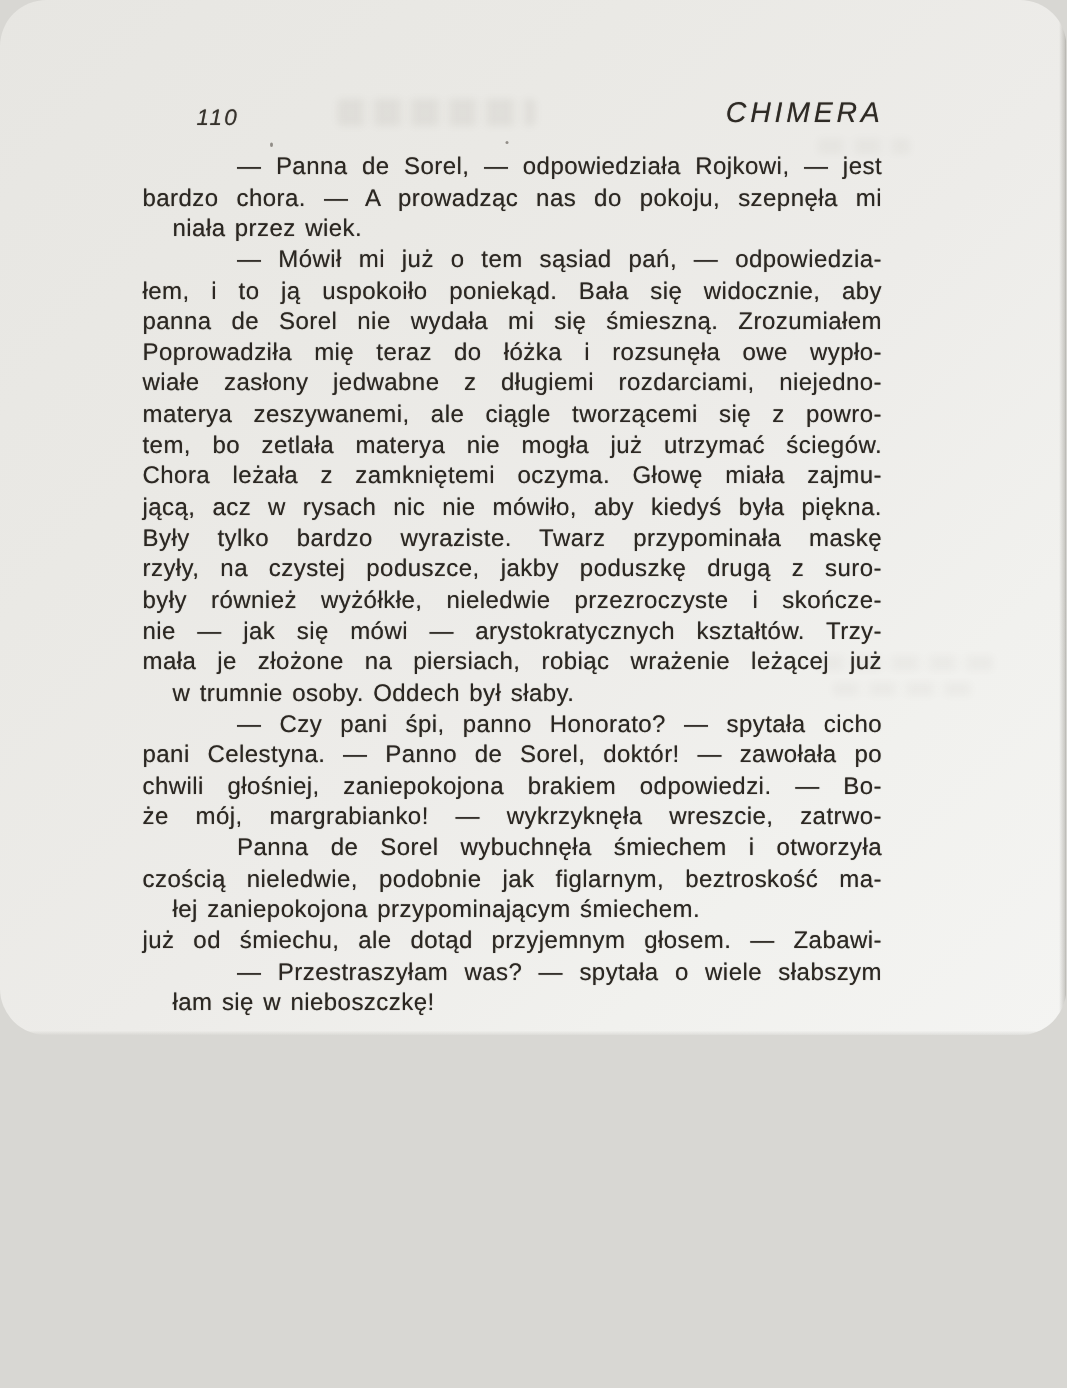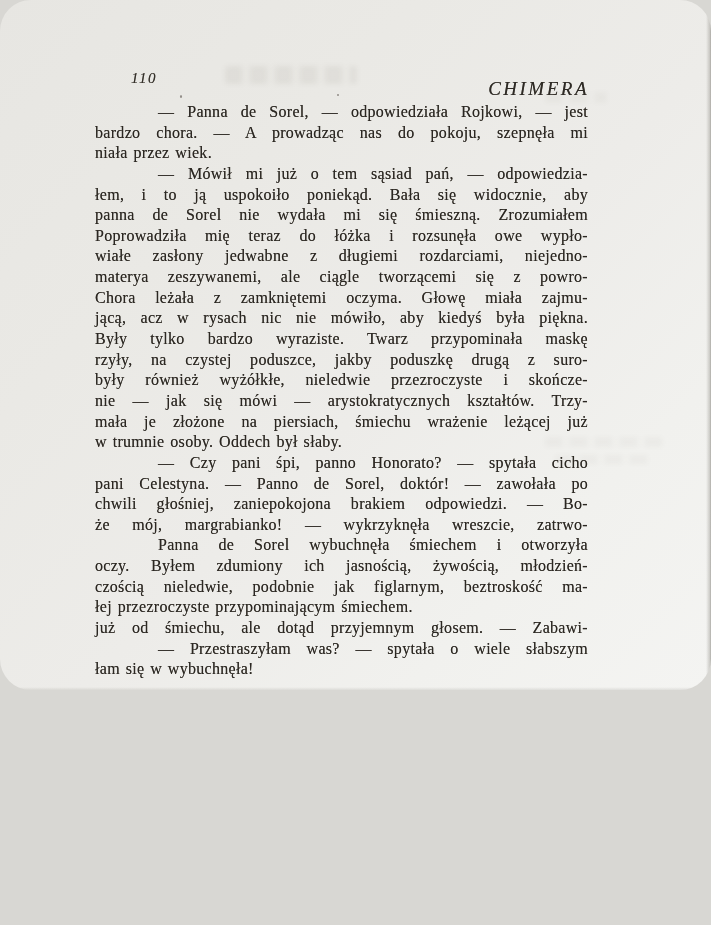--- a/index.html
+++ b/index.html
@@ -4,40 +4,40 @@
 <style>
   html, body { margin: 0; padding: 0; background: #d8d7d3; }
   .page {
     position: relative;
     width: 711px;
     height: 690px;
     margin: 0 auto;
     overflow: hidden;
     background:
       linear-gradient(135deg, #e7e6e2 0%, #eae9e5 30%, #edecE9 55%, #f1f1ee 78%, #f4f4f2 100%);
-    font-family: Liberation Serif, serif;
+    font-family: Liberation Sans, sans-serif;
     color: #2b2722;
     border-radius: 31px;
   }
   
   .page { text-shadow: 0 0 0.6px rgba(55,50,42,0.65); }
 
   .folio {
     position: absolute;
     left: 131px;
     top: 70px;
     font-size: 15px;
     font-style: italic;
     letter-spacing: 1.5px;
     color: #36322c;
   }
   .running-head {
     position: absolute;
     right: 122px;
-    top: 78px;
+    top: 65px;
     font-size: 19px;
     font-style: italic;
     letter-spacing: 2.5px;
     color: #2e2a25;
   }
 
   .text-block {
     position: absolute;
     left: 95px;
     top: 102px;
@@ -48,21 +48,21 @@
   }
   .line {
     height: 20.65px;
     line-height: 20.65px;
     text-align: justify;
     text-align-last: justify;
     white-space: normal;
     overflow: visible;
   }
   .line.indent { padding-left: 63px; }
-  .line.para-end { text-align-last: left; }
+  .line.para-end { text-align-last: left; margin-left: 20px; }
 
   
   .ghost {
     position: absolute;
     filter: blur(2.5px);
     border-radius: 3px;
     background: repeating-linear-gradient(
       90deg,
       rgba(108,102,90,0.16) 0 17px,
       rgba(108,102,90,0.02) 17px 25px
@@ -114,39 +114,39 @@
   <main class="text-block">
       <div class="line indent">— Panna de Sorel, — odpowiedziała Rojkowi, — jest</div>
       <div class="line">bardzo chora. — A prowadząc nas do pokoju, szepnęła mi</div>
       <div class="line para-end">niała przez wiek.</div>
       <div class="line indent">— Mówił mi już o tem sąsiad pań, — odpowiedzia-</div>
       <div class="line">łem, i to ją uspokoiło poniekąd. Bała się widocznie, aby</div>
       <div class="line">panna de Sorel nie wydała mi się śmieszną. Zrozumiałem</div>
       <div class="line">Poprowadziła mię teraz do łóżka i rozsunęła owe wypło-</div>
       <div class="line">wiałe zasłony jedwabne z długiemi rozdarciami, niejedno-</div>
       <div class="line">materya zeszywanemi, ale ciągle tworzącemi się z powro-</div>
+      <div class="line">tem, bo zetlała materya nie mogła już utrzymać ściegów.</div>
       <div class="line">Chora leżała z zamkniętemi oczyma. Głowę miała zajmu-</div>
       <div class="line">jącą, acz w rysach nic nie mówiło, aby kiedyś była piękna.</div>
       <div class="line">Były tylko bardzo wyraziste. Twarz przypominała maskę</div>
       <div class="line">rzyły, na czystej poduszce, jakby poduszkę drugą z suro-</div>
       <div class="line">były również wyżółkłe, nieledwie przezroczyste i skończe-</div>
       <div class="line">nie — jak się mówi — arystokratycznych kształtów. Trzy-</div>
-      <div class="line">mała je złożone na piersiach, śmiechu wrażenie leżącej już</div>
+      <div class="line">mała je złożone na piersiach, robiąc wrażenie leżącej już</div>
       <div class="line para-end">w trumnie osoby. Oddech był słaby.</div>
       <div class="line indent">— Czy pani śpi, panno Honorato? — spytała cicho</div>
       <div class="line">pani Celestyna. — Panno de Sorel, doktór! — zawołała po</div>
       <div class="line">chwili głośniej, zaniepokojona brakiem odpowiedzi. — Bo-</div>
       <div class="line">że mój, margrabianko! — wykrzyknęła wreszcie, zatrwo-</div>
       <div class="line indent">Panna de Sorel wybuchnęła śmiechem i otworzyła</div>
-      <div class="line">oczy. Byłem zdumiony ich jasnością, żywością, młodzień-</div>
       <div class="line">czością nieledwie, podobnie jak figlarnym, beztroskość ma-</div>
-      <div class="line para-end">łej przezroczyste przypominającym śmiechem.</div>
+      <div class="line para-end">łej zaniepokojona przypominającym śmiechem.</div>
       <div class="line">już od śmiechu, ale dotąd przyjemnym głosem. — Zabawi-</div>
       <div class="line indent">— Przestraszyłam was? — spytała o wiele słabszym</div>
-      <div class="line para-end">łam się w wybuchnęła!</div>
+      <div class="line para-end">łam się w nieboszczkę!</div>
     </main>
 
   <div class="ghost g1"></div>
   <div class="ghost g2 faint"></div>
   <div class="ghost g3 faint"></div>
   <div class="ghost g4 faint"></div>
   <div class="ghost g5 faint"></div>
   <div class="ghost g6 faint"></div>
   <div class="ghost g7 faint"></div>
 

